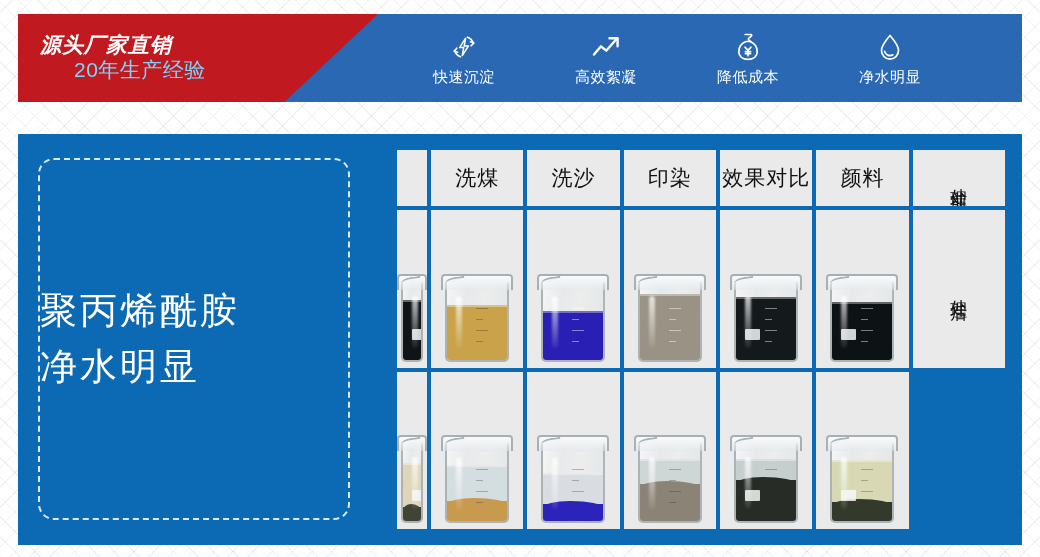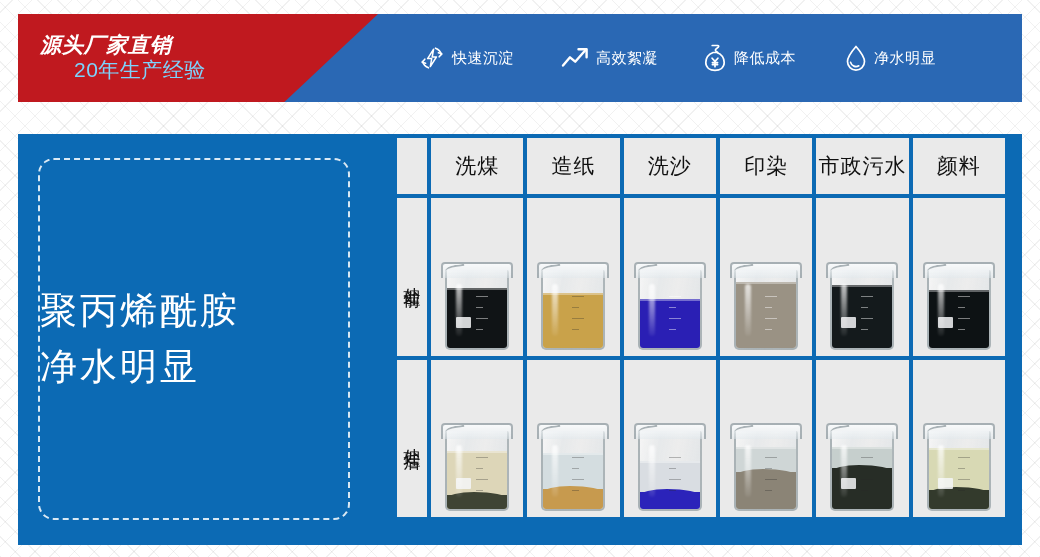--- a/index.html
+++ b/index.html
@@ -76,21 +76,21 @@
     bottom: 0;
     display: flex;
     align-items: center;
     justify-content: flex-start;
     padding-left: 38px;
     gap: 46px;
   }
   .feature {
     width: 96px;
     display: flex;
-    flex-direction: row;
+    flex-direction: column;
     align-items: center;
     gap: 4px;
   }
   .feature-icon {
     height: 34px;
     display: flex;
     align-items: center;
     justify-content: center;
   }
   .feature-icon svg { display: block; }
@@ -132,21 +132,21 @@
     font-size: 37px;
     letter-spacing: 3px;
     line-height: 1.25;
     white-space: nowrap;
   }
 
   
   .grid {
     position: absolute;
     left: 347px;
-    top: 4px;
+    top: 16px;
     width: 640px;
     height: 379px;
     display: grid;
     grid-template-columns: 30px repeat(6, 1fr);
     grid-template-rows: 56px 1fr 1fr;
     gap: 4px;
     background: #0c6ab4;
     padding-left: 32px;
   }
   .cell {
@@ -358,24 +358,23 @@
 <div class="panel">
 
   <div class="promo">
     <div class="promo-line">聚丙烯酰胺</div>
     <div class="promo-line">净水明显</div>
   </div>
 
   <div class="grid" id="grid">
       <div class="cell blank"></div>
       <div class="cell col-head">洗煤</div>
-      <div class="cell col-head">造纸</div>
       <div class="cell col-head">洗沙</div>
       <div class="cell col-head">印染</div>
-      <div class="cell col-head">市政污水</div>
+      <div class="cell col-head">效果对比</div>
       <div class="cell col-head">颜料</div>
       <div class="cell row-head">处理前</div>
       <div class="cell beaker-cell">
         <div class="beaker">
           <div class="glass">
             <div class="liquid" style="height: 76%; background: rgb(16, 20, 22);"></div>
             <div class="grads">
               <i></i>
               <i></i>
               <i></i>

